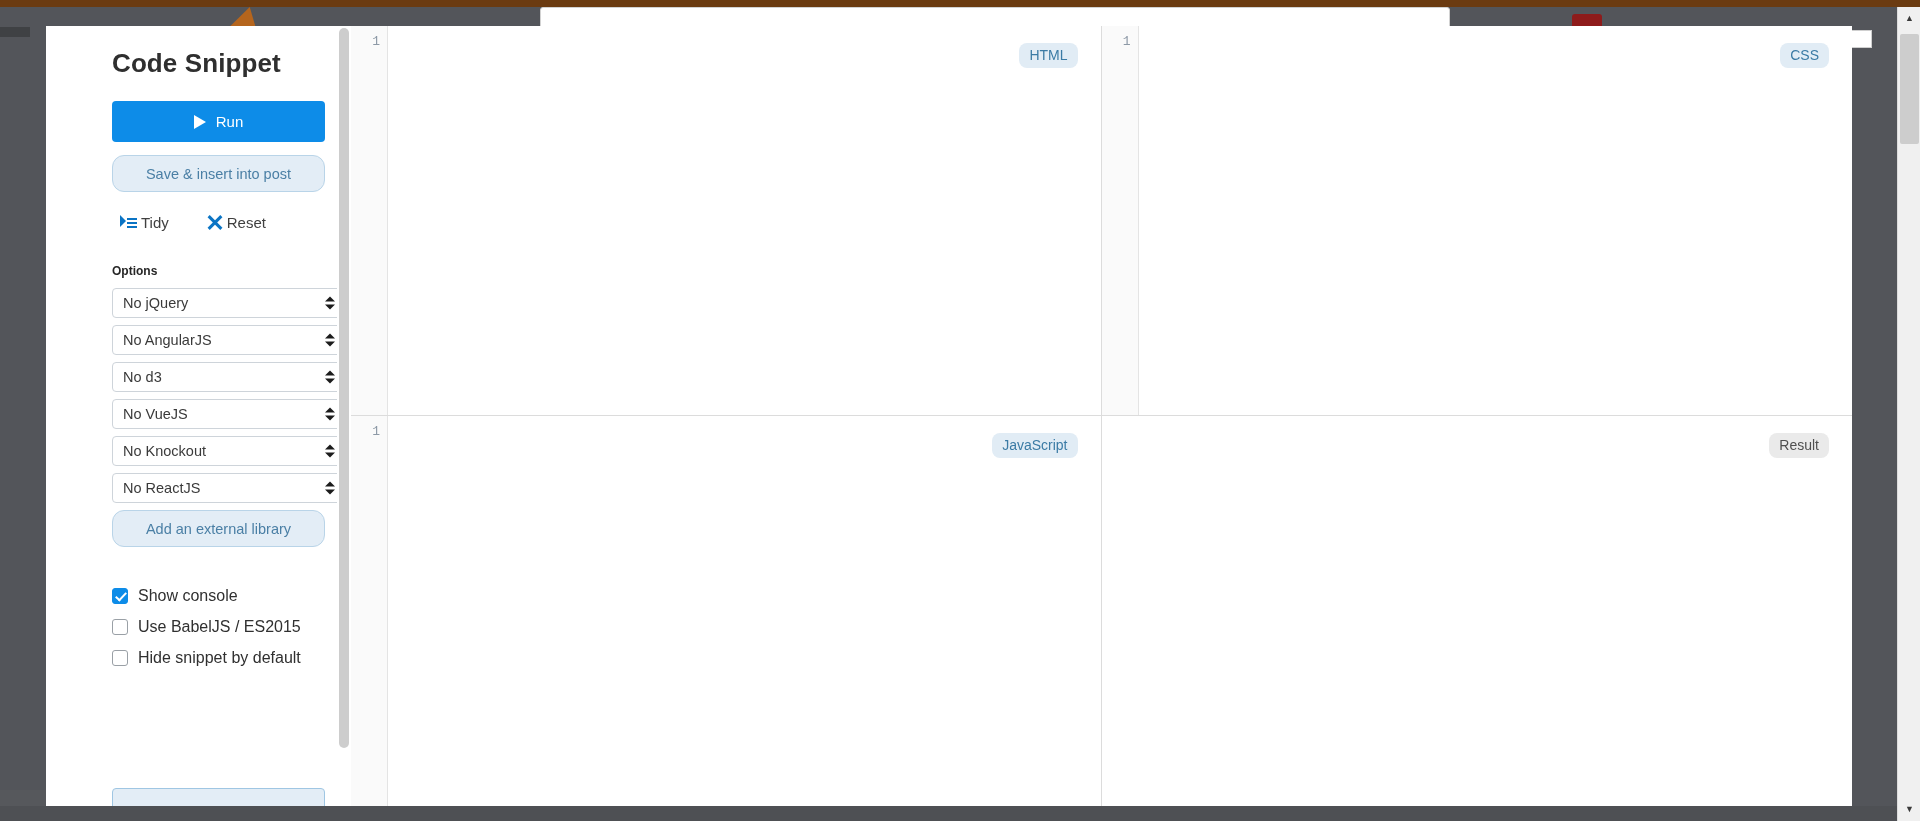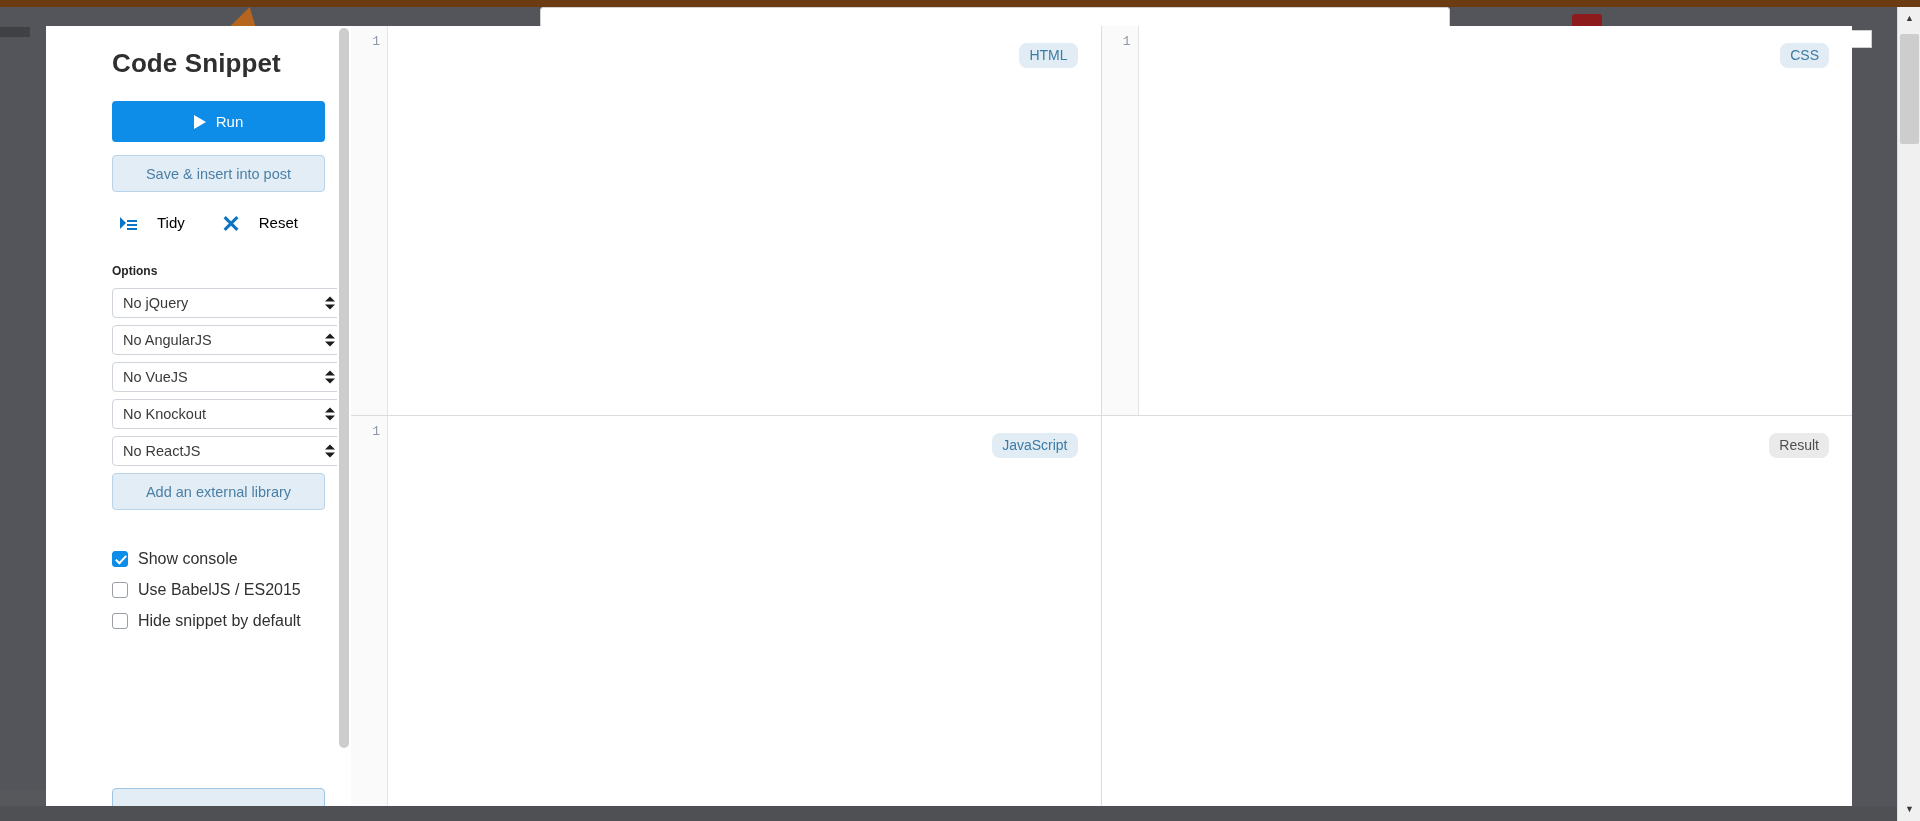--- a/index.html
+++ b/index.html
@@ -135,33 +135,33 @@
     border-left: 12px solid #ffffff;
     border-top: 7px solid transparent;
     border-bottom: 7px solid transparent;
   }
   .btn-soft {
     display: flex; align-items: center; justify-content: center;
     width: 213px; height: 37px;
     background: #e3edf6;
     color: #4a7fa5;
     border: 1px solid #b9d4e8;
-    border-radius: 4px;
+    border-radius: 12px;
     font-size: 14.5px; font-family: inherit;
     cursor: pointer;
   }
 
   .link-row {
     display: flex; align-items: center;
     gap: 38px;
     margin: 22px 0 0 8px;
   }
   .link-item {
-    display: flex; align-items: center; gap: 20px;
-    color: #000000; font-size: 15px;
+    display: flex; gap: 4px;
+    color: #404040; font-size: 15px;
     cursor: pointer;
   }
   .icon-tidy {
     display: inline-block; position: relative;
     width: 17px; height: 14px;
   }
   .icon-tidy i {
     position: absolute; left: 7px; height: 2px; background: #0b74c4;
     display: block;
   }
@@ -388,20 +388,27 @@
             </span>
         </div>
         <div class="select-box">
           <span>No AngularJS</span>
           <span class="sel-arrows">
               <u class="up"></u>
               <u class="down"></u>
             </span>
         </div>
         <div class="select-box">
+          <span>No d3</span>
+          <span class="sel-arrows">
+              <u class="up"></u>
+              <u class="down"></u>
+            </span>
+        </div>
+        <div class="select-box">
           <span>No VueJS</span>
           <span class="sel-arrows">
               <u class="up"></u>
               <u class="down"></u>
             </span>
         </div>
         <div class="select-box">
           <span>No Knockout</span>
           <span class="sel-arrows">
               <u class="up"></u>

